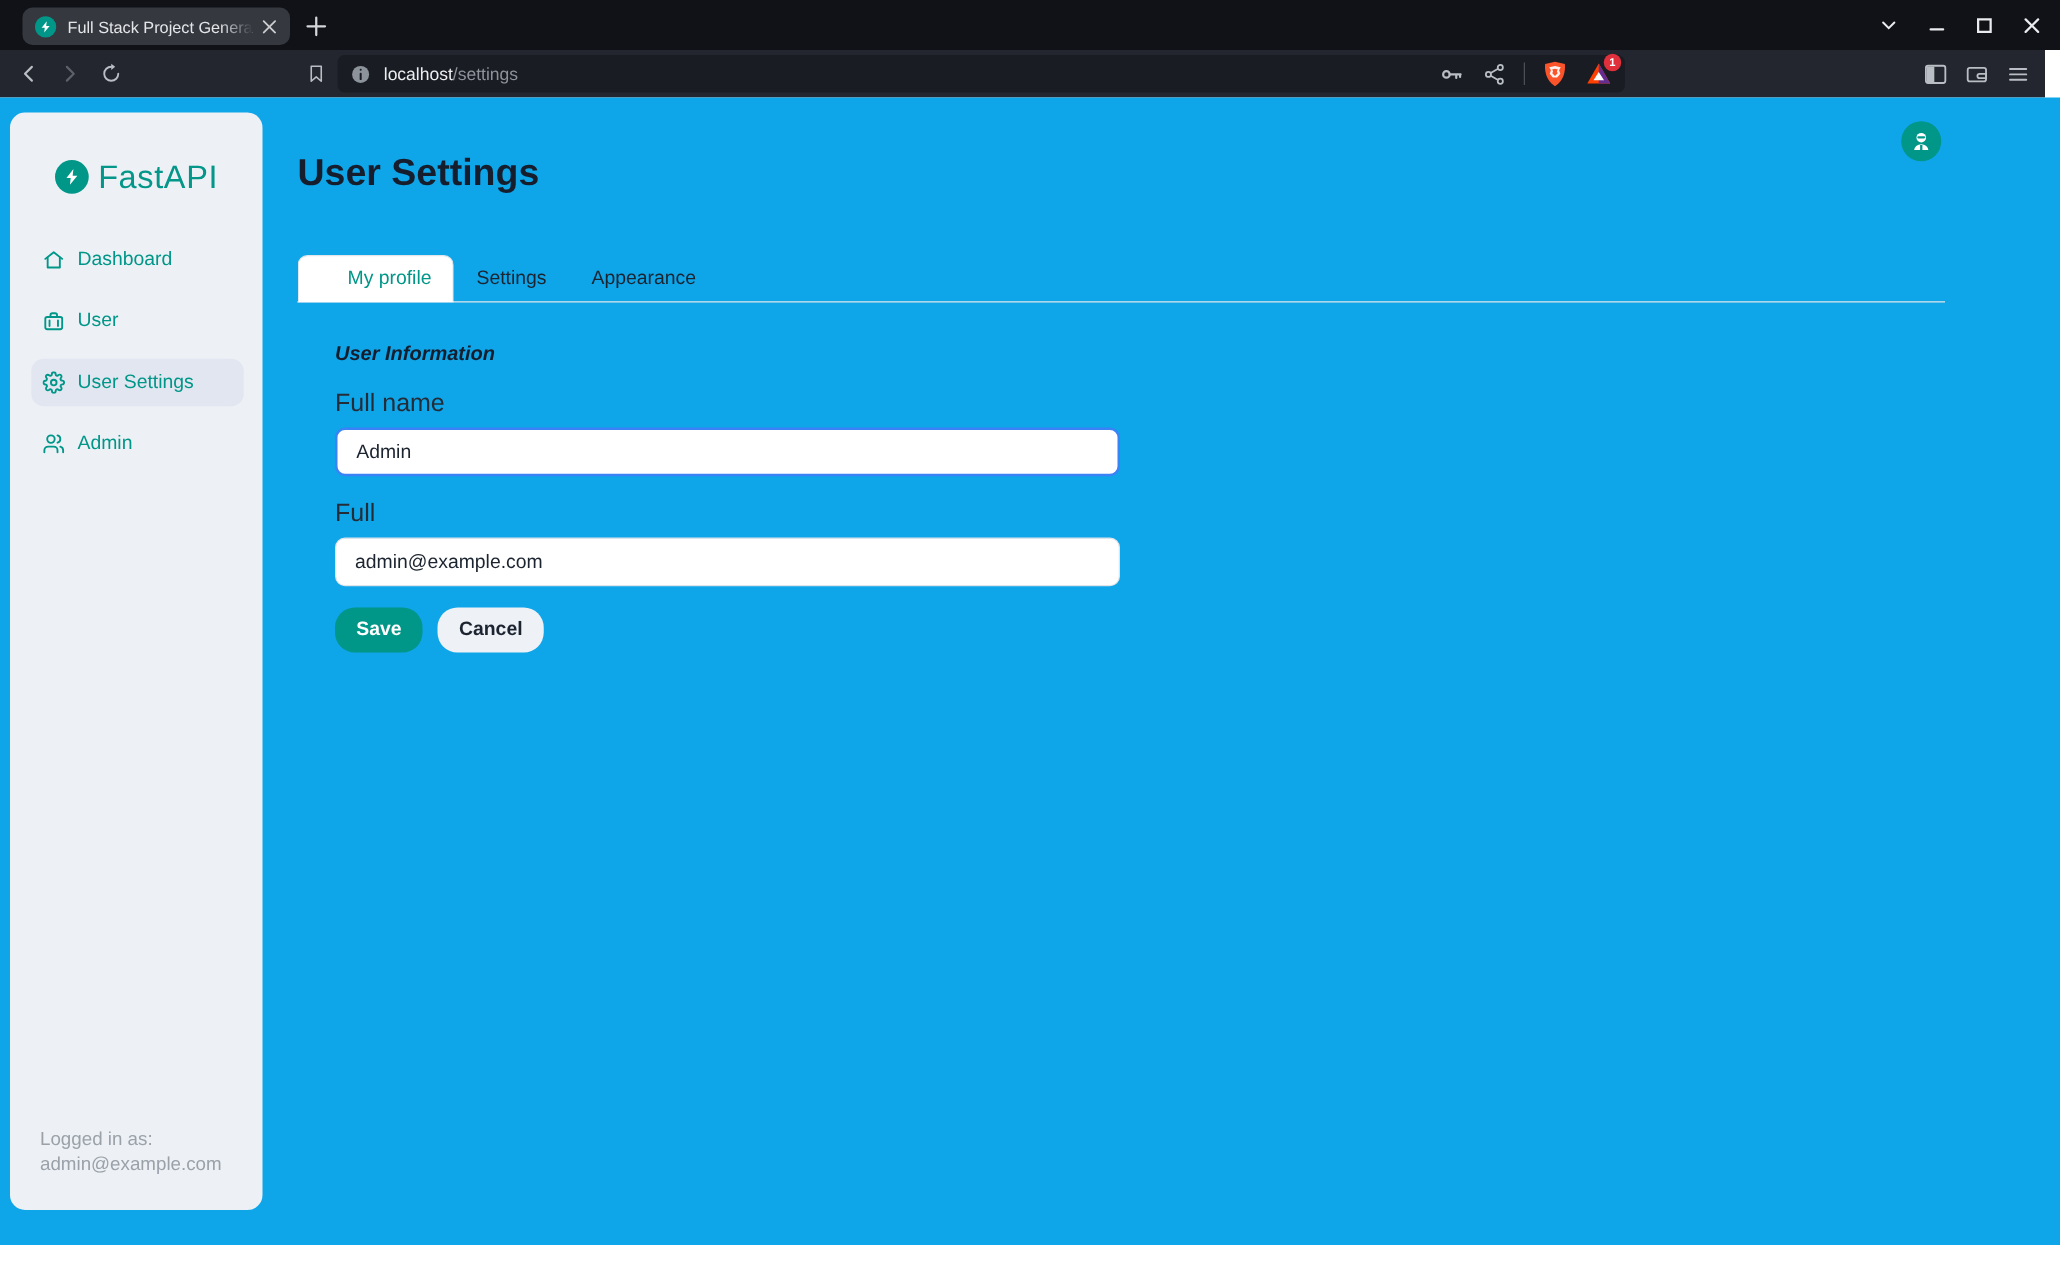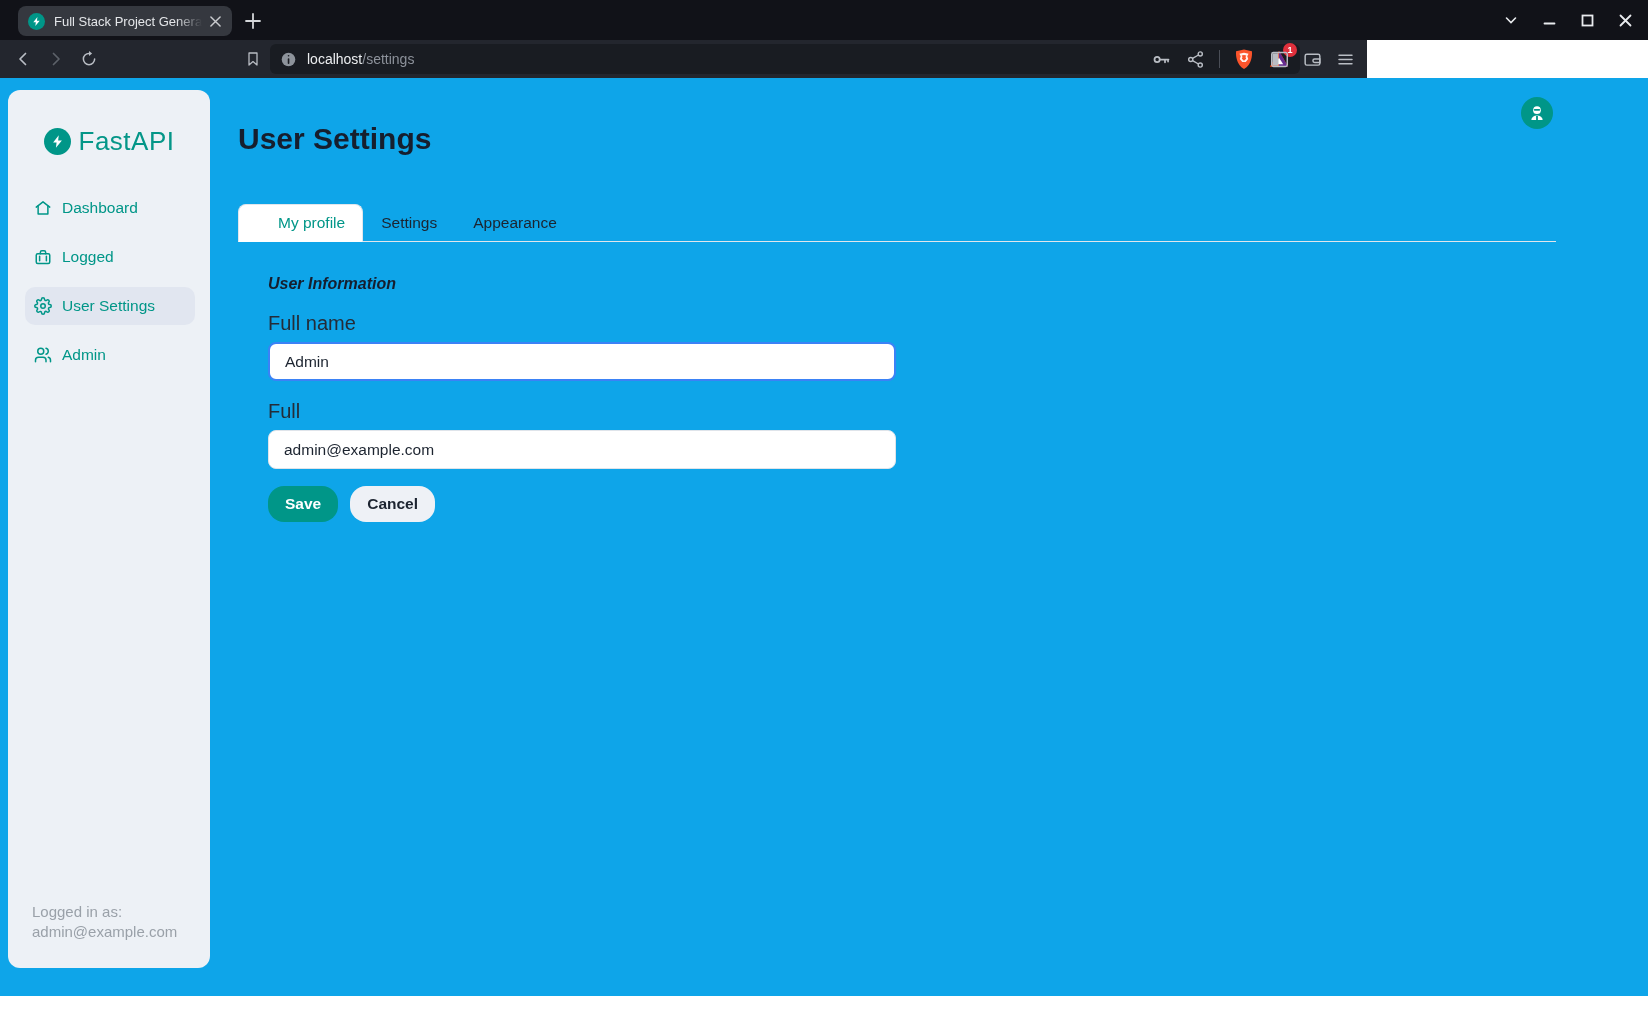--- a/index.html
+++ b/index.html
@@ -17,21 +17,21 @@
   .tab-title-fade { position:absolute; right:0; top:0; bottom:0; width:26px;
     background:linear-gradient(to right, rgba(53,56,63,0), #35383f); }
   .tab-close { width:18px; height:18px; display:flex; align-items:center; justify-content:center;
     color:#c9cbce; margin-left:4px; flex:0 0 auto; }
   .newtab { position:absolute; left:240px; top:8px; width:26px; height:26px; display:flex;
     align-items:center; justify-content:center; color:#d4d6d9; }
   .win-controls { position:absolute; right:10px; top:0; height:40px; display:flex;
     align-items:center; gap:12px; color:#e9ebee; }
   .winbtn { width:26px; height:26px; display:flex; align-items:center; justify-content:center; }
 
-  .toolbar { position:absolute; left:0; top:40px; width:1367px; height:38px; background:#23262e; }
+  .toolbar { position:absolute; left:0; top:40px; width:1636px; height:38px; background:#23262e; }
   .navbtn { position:absolute; top:4px; width:30px; height:30px; display:flex; align-items:center;
     justify-content:center; color:#b9bdc4; }
   .navbtn.dim { color:#5d6169; }
   .bookmark-btn { position:absolute; left:238px; top:4px; width:30px; height:30px; display:flex;
     align-items:center; justify-content:center; color:#b9bdc4; }
   .urlbar { position:absolute; left:270px; top:4px; width:1030px; height:30px; background:#191c22;
     border-radius:6px; display:flex; align-items:center; padding:0 10px 0 10px; }
   .url-text { font-size:14px; margin-left:10px; flex:1 1 auto; white-space:nowrap; overflow:hidden; }
   .url-host { color:#eceef0; }
   .url-path { color:#8d929b; }
@@ -243,21 +243,21 @@
         </span>
         <span>Dashboard</span>
       </div>
       <div class="nav-item">
         <span class="nicon">
           <svg width="18" height="18" viewBox="0 0 24 24" fill="none" stroke="#009688" stroke-width="2" stroke-linecap="round" stroke-linejoin="round">
               <rect x="3" y="7.5" width="18" height="13" rx="2"></rect>
               <path d="M8.5 7.5v-2a2 2 0 0 1 2-2h3a2 2 0 0 1 2 2v2M7.5 11v6M16.5 11v6"></path>
             </svg>
         </span>
-        <span>Logged</span>
+        <span>User</span>
       </div>
       <div class="nav-item active">
         <span class="nicon">
           <svg width="18" height="18" viewBox="0 0 24 24" fill="none" stroke="#009688" stroke-width="2" stroke-linecap="round" stroke-linejoin="round">
               <circle cx="12" cy="12" r="3"></circle>
               <path d="M19.4 15a1.65 1.65 0 0 0 .33 1.82l.06.06a2 2 0 0 1 0 2.83 2 2 0 0 1-2.83 0l-.06-.06a1.65 1.65 0 0 0-1.82-.33 1.65 1.65 0 0 0-1 1.51V21a2 2 0 0 1-2 2 2 2 0 0 1-2-2v-.09A1.65 1.65 0 0 0 9 19.4a1.65 1.65 0 0 0-1.82.33l-.06.06a2 2 0 0 1-2.83 0 2 2 0 0 1 0-2.83l.06-.06a1.65 1.65 0 0 0 .33-1.82 1.65 1.65 0 0 0-1.51-1H3a2 2 0 0 1-2-2 2 2 0 0 1 2-2h.09A1.65 1.65 0 0 0 4.6 9a1.65 1.65 0 0 0-.33-1.82l-.06-.06a2 2 0 0 1 0-2.83 2 2 0 0 1 2.83 0l.06.06a1.65 1.65 0 0 0 1.82.33H9a1.65 1.65 0 0 0 1-1.51V3a2 2 0 0 1 2-2 2 2 0 0 1 2 2v.09a1.65 1.65 0 0 0 1 1.51 1.65 1.65 0 0 0 1.82-.33l.06-.06a2 2 0 0 1 2.83 0 2 2 0 0 1 0 2.83l-.06.06a1.65 1.65 0 0 0-.33 1.82V9a1.65 1.65 0 0 0 1.51 1H21a2 2 0 0 1 2 2 2 2 0 0 1-2 2h-.09a1.65 1.65 0 0 0-1.51 1z"></path>
             </svg>
         </span>
         <span>User Settings</span>
       </div>

